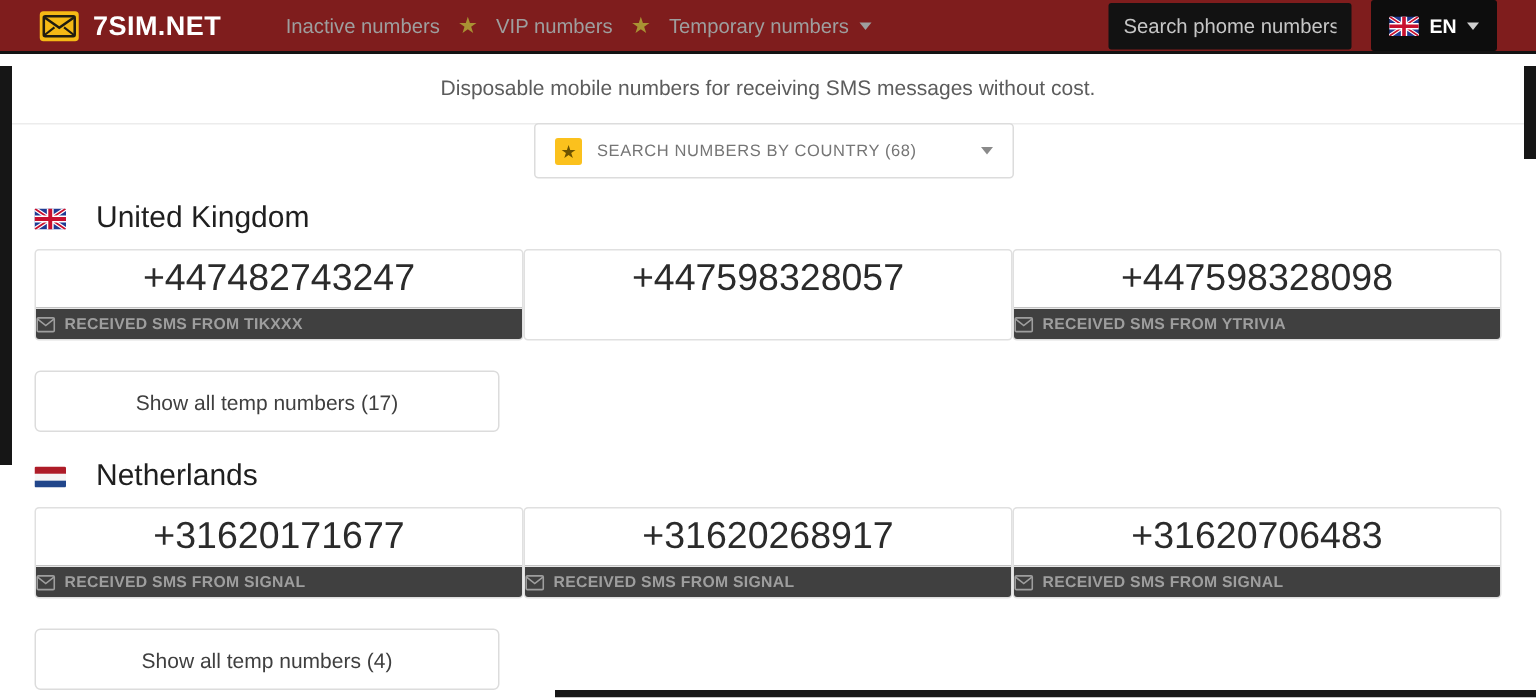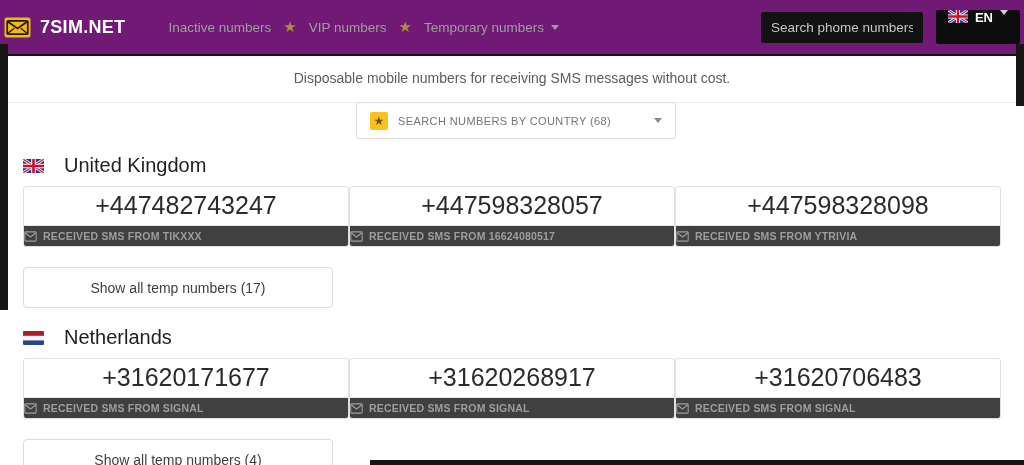--- a/index.html
+++ b/index.html
@@ -7,26 +7,26 @@
   body {
     width: 1024px; height: 465px;
     position: relative;
     background: #ffffff;
     font-family: "Liberation Sans", "DejaVu Sans", sans-serif;
     overflow: hidden;
   }
 
   
   nav.topbar {
-    height: 56px;
-    background: #701a75;
+    height: 36px;
+    background: #7f1d1d;
     border-bottom: 2px solid #131313;
     display: flex;
     align-items: center;
-    padding: 0 4px;
+    padding: 0 26px;
   }
   .brand { display: flex; align-items: center; gap: 9px; margin-right: 34px; cursor: pointer; }
   .logo-badge { display: block; }
   .brand-text { color: #ffffff; font-size: 18px; font-weight: bold; letter-spacing: .3px; }
   .nav-link {
     color: #9e9e9e; font-size: 13.5px; text-decoration: none;
     margin: 0 9px; cursor: pointer; white-space: nowrap;
     display: inline-flex; align-items: center; gap: 7px;
   }
   .nav-star { color: #a99233; font-size: 15px; margin: 0 3px; }
@@ -40,21 +40,21 @@
     width: 162px; height: 31px;
     background: #121212; border: none; border-radius: 2px;
     color: #dddddd; font-size: 13.5px; padding: 0 10px;
     font-family: "Liberation Sans", "DejaVu Sans", sans-serif;
   }
   .nav-search::placeholder { color: #c6c6c6; opacity: 1; }
   .lang-btn {
     margin-left: 13px; height: 34px;
     background: #0d0d0d; border: none; border-radius: 2px;
     color: #ffffff; font-size: 13px; font-weight: bold;
-    display: flex; gap: 7px;
+    display: flex; align-items: center; gap: 7px;
     padding: 0 12px; cursor: pointer;
     font-family: "Liberation Sans", "DejaVu Sans", sans-serif;
   }
   .flag-svg { display: block; border-radius: 1px; }
 
   
   main { padding: 0 23px; }
   .intro { text-align: center; color: #5c5c5c; font-size: 14px; margin: 14px 0 0 0; }
 
   .divider-row { margin: 16px -23px 0 -15px; border-top: 1px solid #ececec; display: flex; justify-content: center; }
@@ -173,27 +173,20 @@
       <div class="sms-strip">
         <svg class="env-icon" width="13" height="11" viewBox="0 0 24 20">
           <rect x="1.5" y="1.5" width="21" height="17" rx="1.5" fill="none" stroke="#9e9e9e" stroke-width="2"></rect>
           <path d="M2 3 L12 11 L22 3" fill="none" stroke="#9e9e9e" stroke-width="2"></path>
         </svg>
         <span>RECEIVED SMS FROM TIKXXX</span>
       </div>
     </div>
     <div class="number-card">
       <div class="phone">+447598328057</div>
-      <div class="sms-strip">
-        <svg class="env-icon" width="13" height="11" viewBox="0 0 24 20">
-          <rect x="1.5" y="1.5" width="21" height="17" rx="1.5" fill="none" stroke="#9e9e9e" stroke-width="2"></rect>
-          <path d="M2 3 L12 11 L22 3" fill="none" stroke="#9e9e9e" stroke-width="2"></path>
-        </svg>
-        <span>RECEIVED SMS FROM 16624080517</span>
-      </div>
     </div>
     <div class="number-card">
       <div class="phone">+447598328098</div>
       <div class="sms-strip">
         <svg class="env-icon" width="13" height="11" viewBox="0 0 24 20">
           <rect x="1.5" y="1.5" width="21" height="17" rx="1.5" fill="none" stroke="#9e9e9e" stroke-width="2"></rect>
           <path d="M2 3 L12 11 L22 3" fill="none" stroke="#9e9e9e" stroke-width="2"></path>
         </svg>
         <span>RECEIVED SMS FROM YTRIVIA</span>
       </div>

